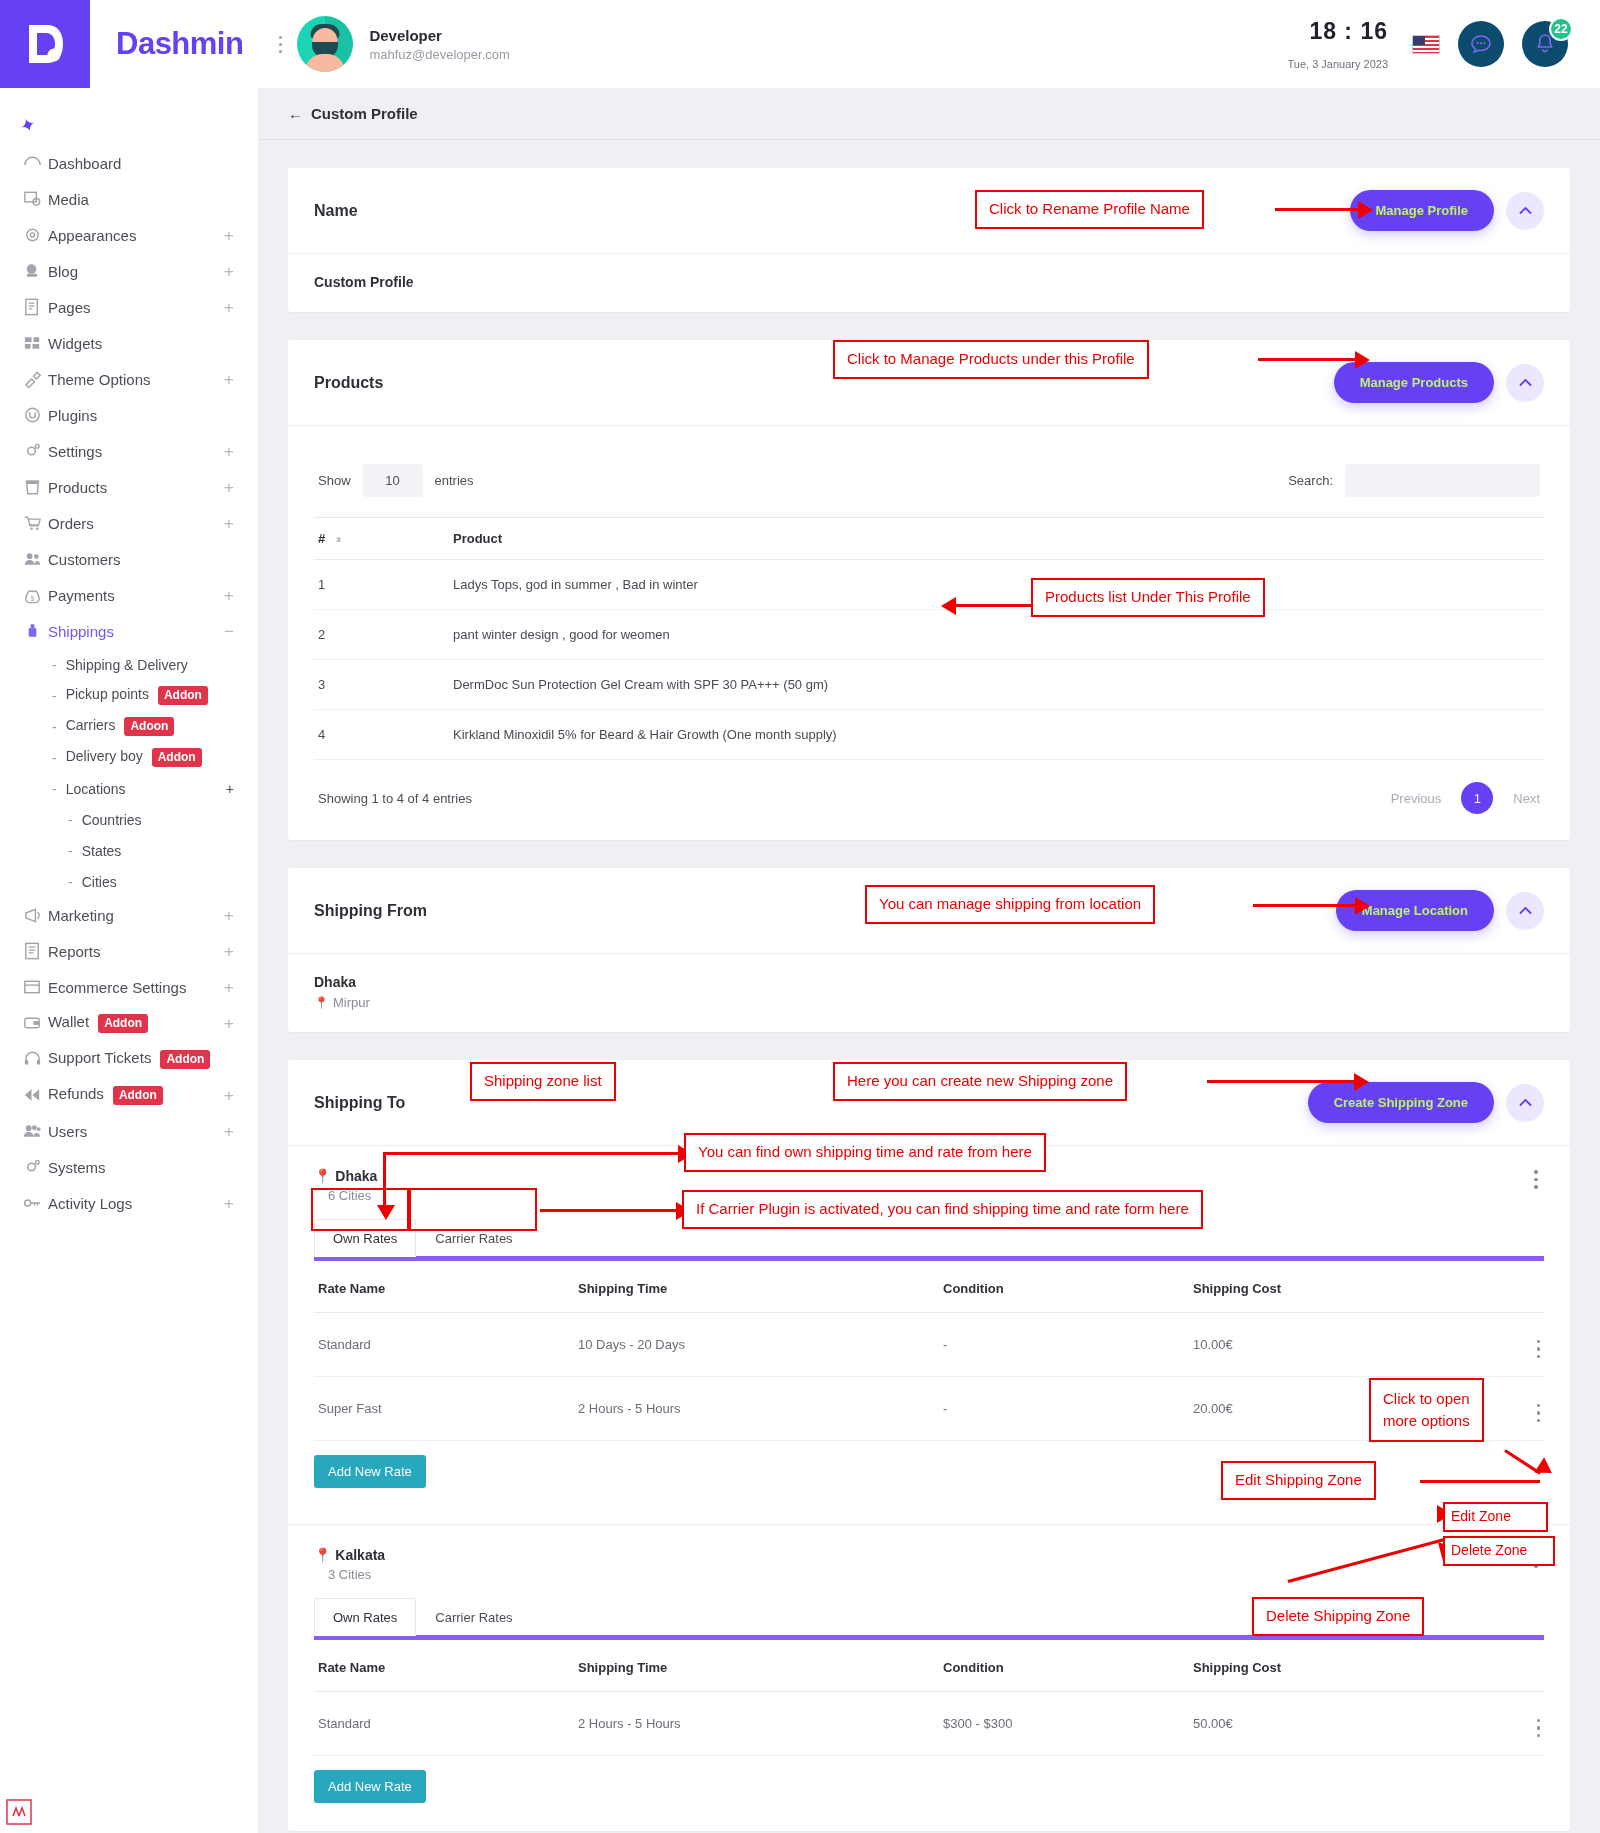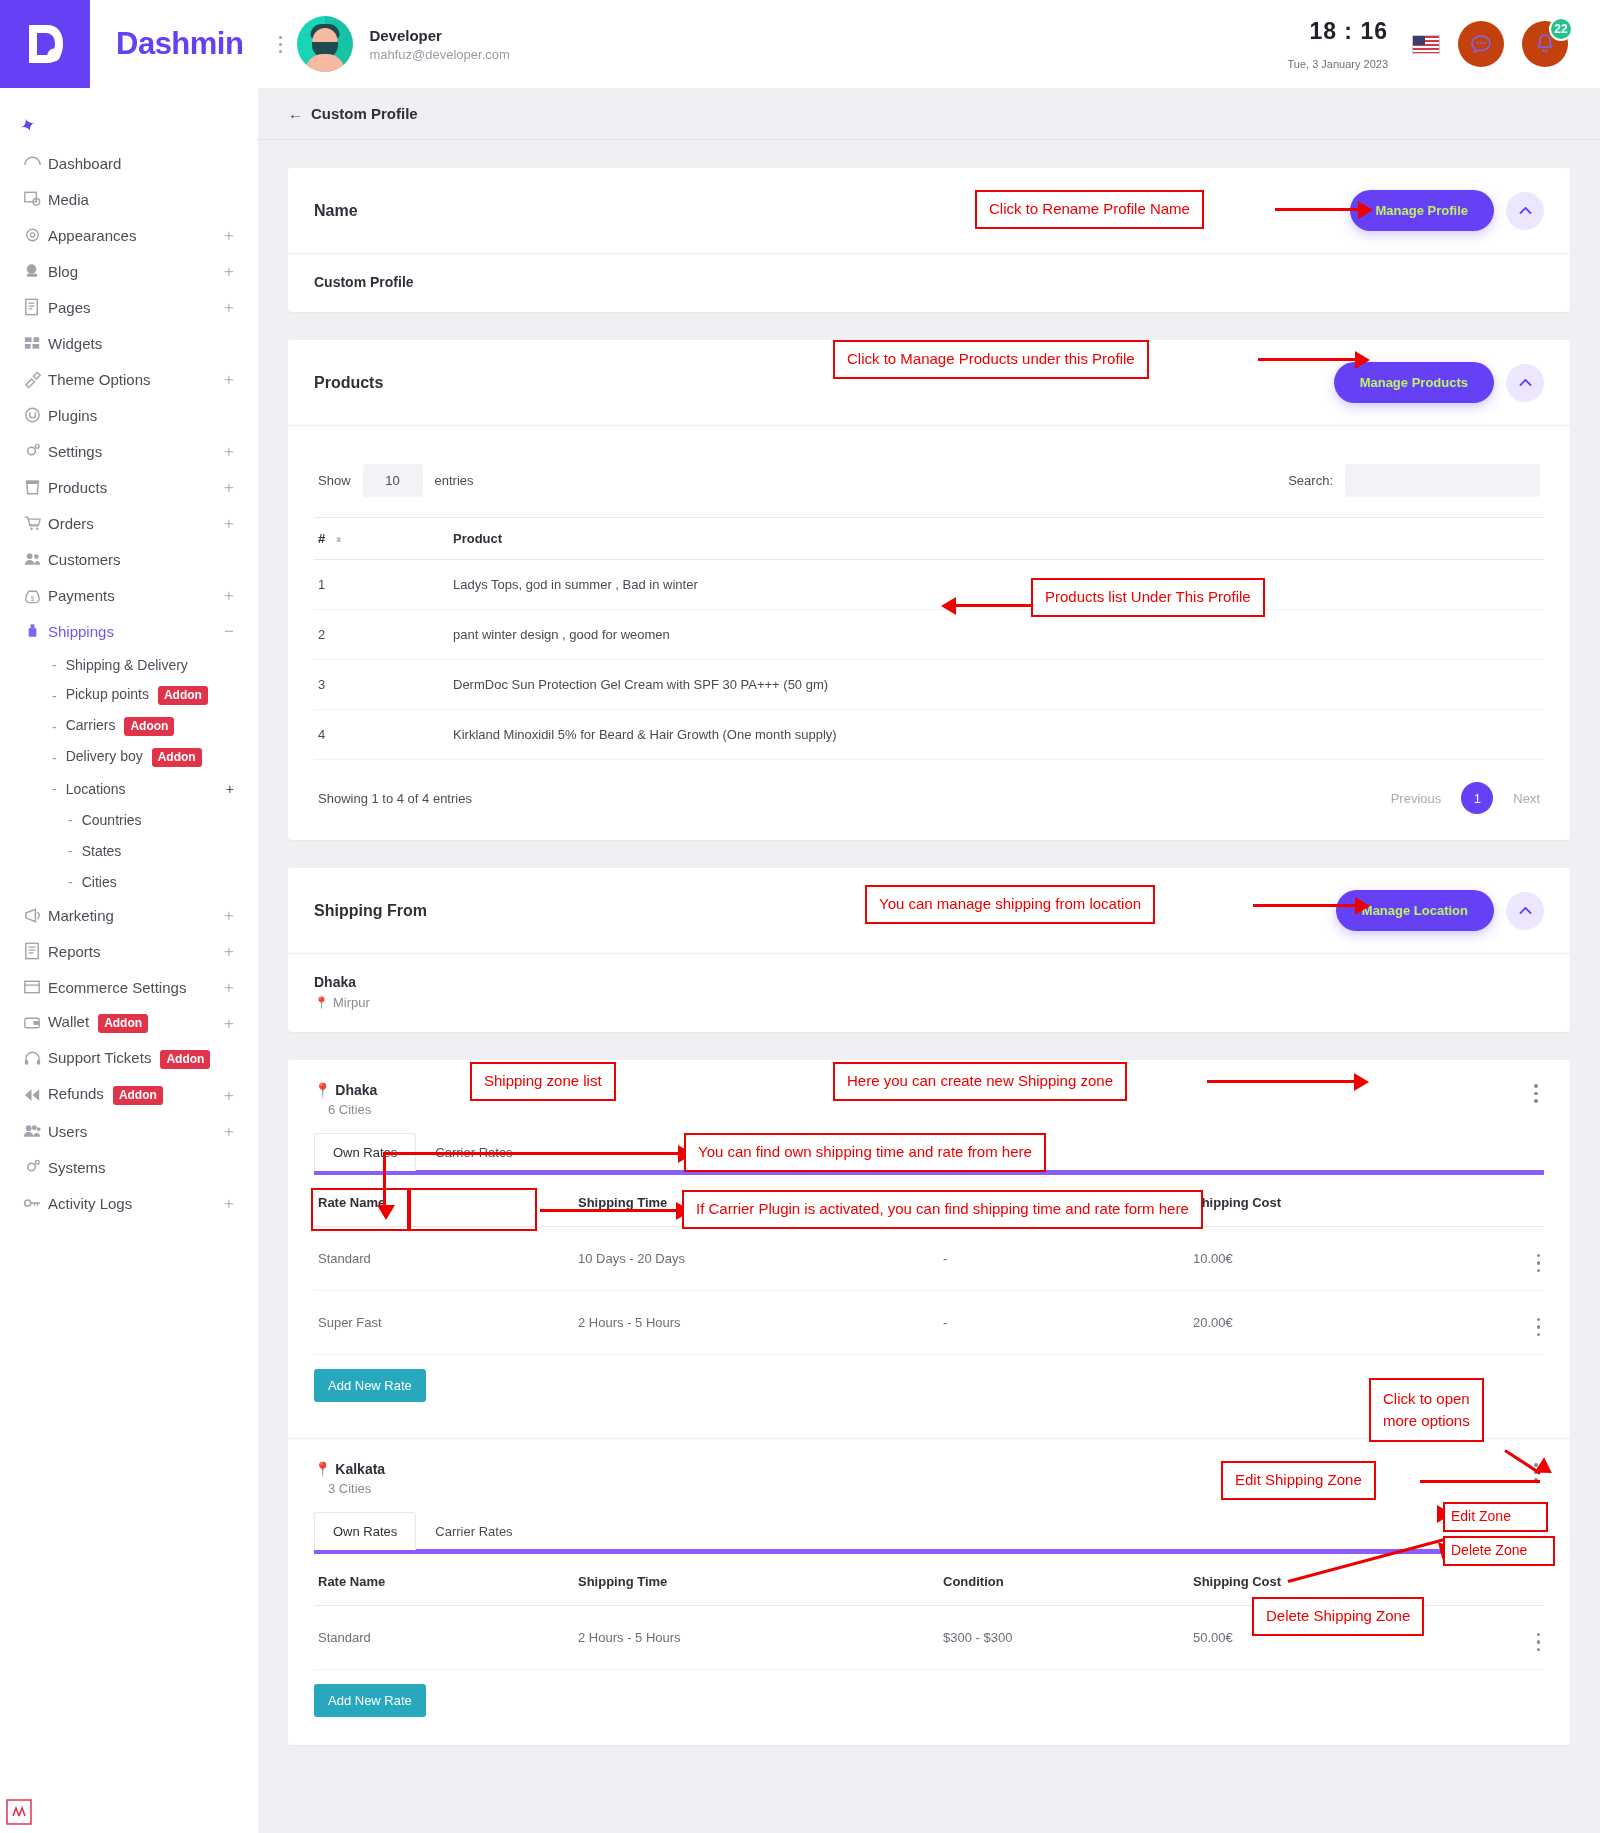--- a/index.html
+++ b/index.html
@@ -52,21 +52,21 @@
   .clock-time { font-size: 23px; font-weight: bold; color: #21212b; letter-spacing: 1px; }
   .clock-date { font-size: 11px; color: #70707d; margin-top: 13px; }
   .flag-icon {
     width: 28px; height: 19px; position: relative; overflow: hidden; border: 1px solid #ccc;
     background: repeating-linear-gradient(#d8354a 0 2px, #fff 2px 4px);
   }
   .flag-icon::before {
     content: ''; position: absolute; left:0; top:0; width: 12px; height: 9px; background:#3c3b6e;
   }
   .circ-btn {
-    width: 46px; height: 46px; border-radius: 50%; background: #c2410c;
+    width: 46px; height: 46px; border-radius: 50%; background: #0c4a6e;
     display: flex; align-items: center; justify-content: center; position: relative;
     cursor: pointer;
   }
   .badge-count {
     position: absolute; top: -4px; right: -5px; min-width: 24px; height: 24px;
     border-radius: 50%; background: #24c38e; color: #fff; font-size: 12px; font-weight: bold;
     display: flex; align-items: center; justify-content: center; border: 2px solid #fff;
   }
 
   
@@ -667,20 +667,31 @@
     </div>
     <div class="card-body">
       <div class="loc-name">Dhaka</div>
       <div class="loc-sub">
         <span class="pin-sm">📍</span><span>Mirpur</span>
       </div>
     </div>
   </div>
 
   <div class="card" style="padding-bottom:10px;">
+    <div class="card-head">
+      <span class="card-title">Shipping To</span>
+      <div class="card-head-actions">
+        <button class="btn-primary">Create Shipping Zone</button>
+        <div class="collapse-btn">
+          <svg width="13" height="9" viewBox="0 0 13 9">
+              <path d="M1.5 7L6.5 2l5 5" fill="none" stroke="#6640f4" stroke-width="1.8" stroke-linecap="round" stroke-linejoin="round"></path>
+            </svg>
+        </div>
+      </div>
+    </div>
     <div id="zones-container">
         <div class="zone-block"><div class="zone-head">
             <div>
               <div class="zone-name"><span>📍</span> <span>Dhaka</span></div>
               <div class="zone-cities">6 Cities</div>
             </div>
           </div><div class="kebab">
             <i></i>
             <i></i>
             <i></i>

